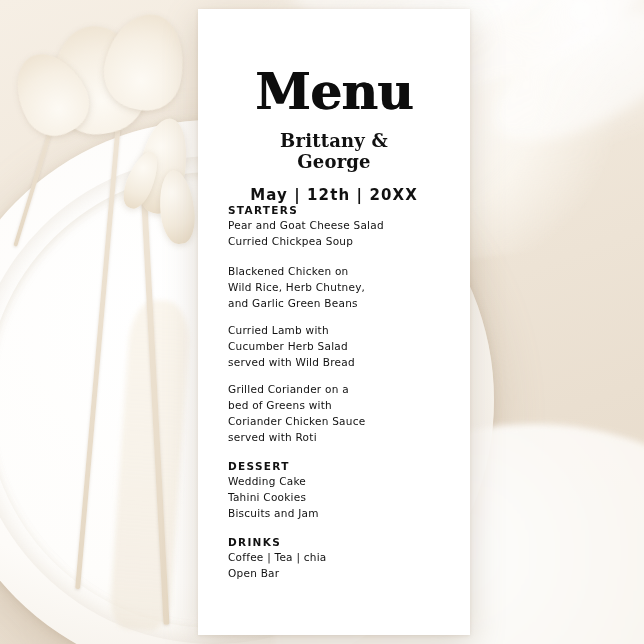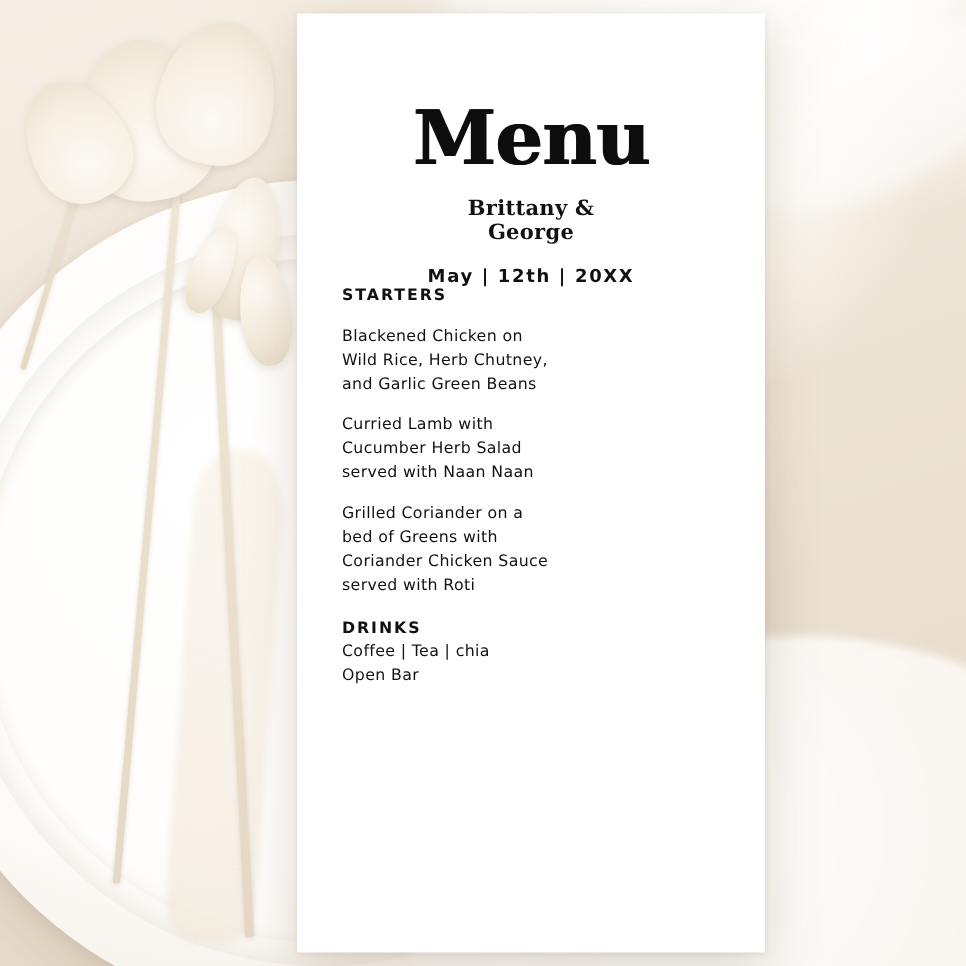--- a/index.html
+++ b/index.html
@@ -159,21 +159,20 @@
 
   
   #menu-card {
     position: absolute;
     left: 198px;
     top: 9px;
     width: 272px;
     height: 626px;
     background: #ffffff;
     box-shadow: 0 10px 32px rgba(150,128,104,0.30), 0 1px 4px rgba(150,128,104,0.18);
-    padding-left: 40px;
   }
 
   .card-inner {
     position: absolute;
     left: 0; right: 0; top: 0; bottom: 0;
     padding: 0 26px;
     box-sizing: border-box;
     color: #111111;
   }
 
@@ -188,32 +187,32 @@
     letter-spacing: -0.5px;
     color: #0d0d0d;
     text-shadow: 1px 0 0 #0d0d0d;
   }
 
   .couple {
     margin: 14px 0 0 0;
     text-align: center;
     font-family: "DejaVu Serif", serif;
     font-weight: bold;
-    font-size: 14px;
+    font-size: 18px;
     line-height: 1.15;
     color: #111111;
     letter-spacing: 0.2px;
   }
 
   .menu-date {
     margin: 14px 0 0 0;
     text-align: center;
     font-family: "DejaVu Sans", sans-serif;
     font-weight: bold;
-    font-size: 12px;
+    font-size: 15px;
     letter-spacing: 1.1px;
     color: #111111;
   }
 
   .sections {
     padding-left: 4px;
   }
 
   .section { margin-bottom: 14px; }
 
@@ -275,37 +274,49 @@
       <h1 class="menu-title">Menu</h1>
       <div class="couple">
         <div>Brittany &amp;</div>
         <div>George</div>
       </div>
       <div class="menu-date">May | 12th | 20XX</div>
 
       <div class="sections" id="sections">
           <div class="section">
             <div class="section-heading">STARTERS</div>
+            <div class="group">
+              <div class="item-line">Pear and Goat Cheese Salad</div>
+              <div class="item-line">Curried Chickpea Soup</div>
+            </div>
           </div>
           <div class="section">
             <div class="group">
               <div class="item-line">Blackened Chicken on</div>
               <div class="item-line">Wild Rice, Herb Chutney,</div>
               <div class="item-line">and Garlic Green Beans</div>
             </div>
             <div class="group">
               <div class="item-line">Curried Lamb with</div>
               <div class="item-line">Cucumber Herb Salad</div>
-              <div class="item-line">served with Naan Naan</div>
+              <div class="item-line">served with Wild Bread</div>
             </div>
             <div class="group">
               <div class="item-line">Grilled Coriander on a</div>
               <div class="item-line">bed of Greens with</div>
               <div class="item-line">Coriander Chicken Sauce</div>
               <div class="item-line">served with Roti</div>
+            </div>
+          </div>
+          <div class="section">
+            <div class="section-heading">DESSERT</div>
+            <div class="group">
+              <div class="item-line">Wedding Cake</div>
+              <div class="item-line">Tahini Cookies</div>
+              <div class="item-line">Biscuits and Jam</div>
             </div>
           </div>
           <div class="section">
             <div class="section-heading">DRINKS</div>
             <div class="group">
               <div class="item-line">Coffee | Tea | chia</div>
               <div class="item-line">Open Bar</div>
             </div>
           </div>
         </div>

